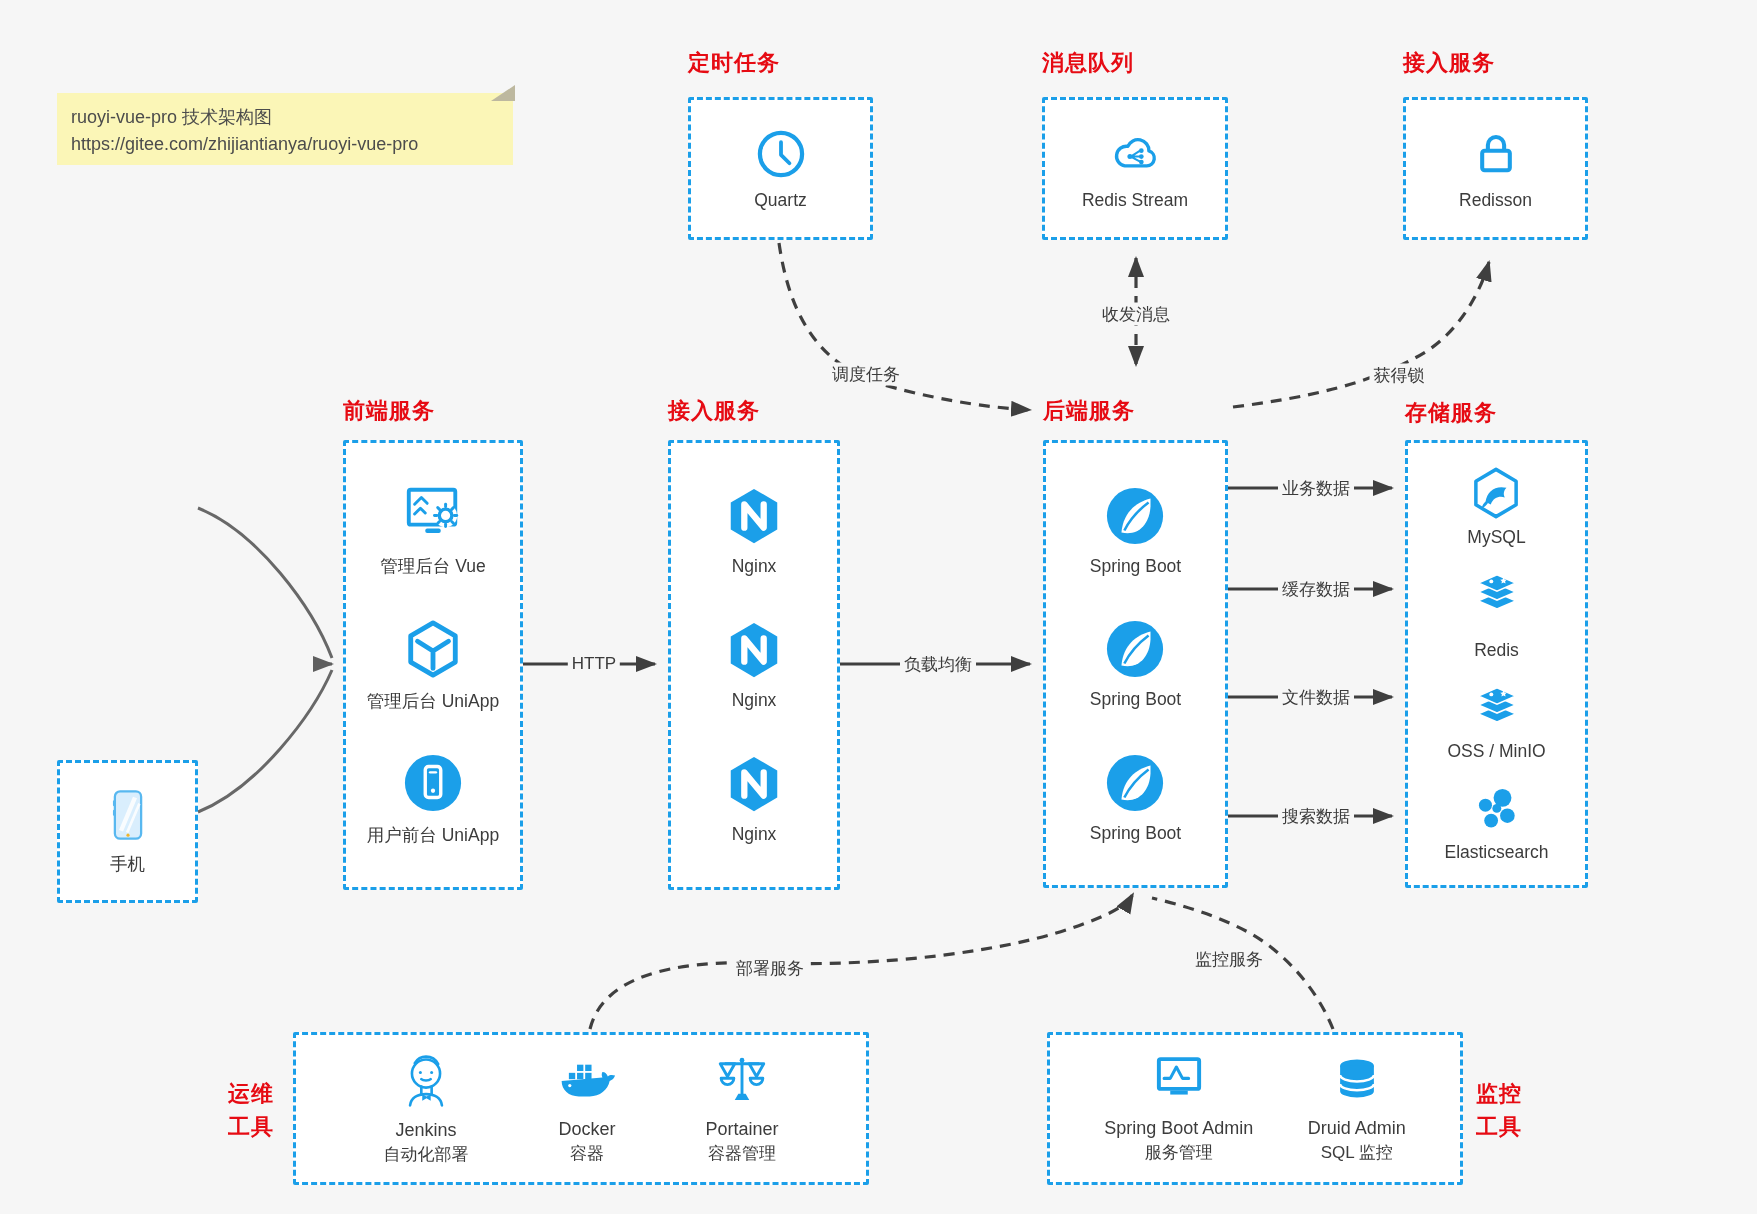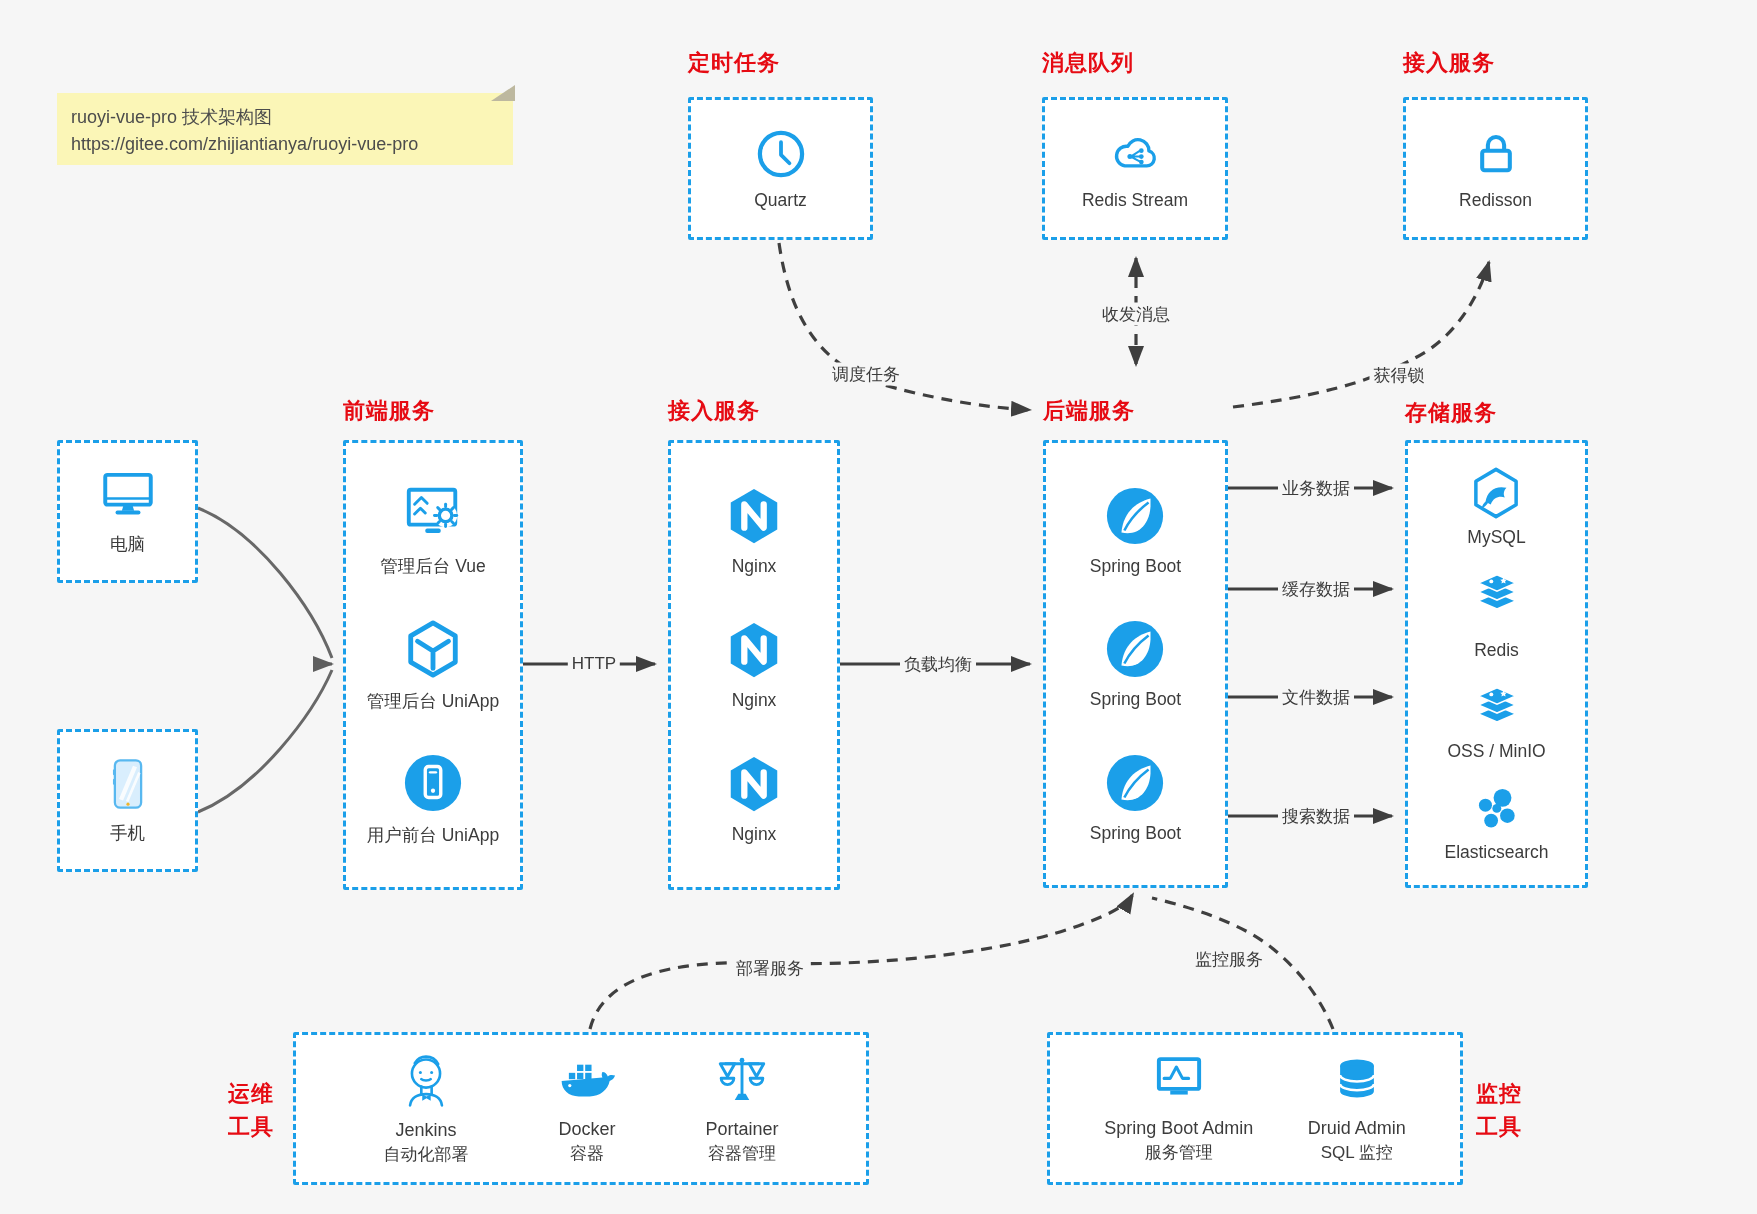--- a/index.html
+++ b/index.html
@@ -106,35 +106,22 @@
       <span class="icn">
         <svg width="52" height="54" viewBox="0 0 64 64">
           <rect x="15" y="28" width="34" height="24" rx="3" fill="none" stroke="#1b9fe9" stroke-width="5"></rect>
           <path d="M22 28 v-7 a10 10 0 0 1 20 0 v7" fill="none" stroke="#1b9fe9" stroke-width="5"></path>
         </svg>
       </span>
       <span class="ilabel">Redisson</span>
     </div>
   </div>
 
-  <div class="gbox" style="left:57px;top:440px;width:141px;height:143px">
-    <div class="item">
-      <span class="icn">
-        <svg width="58" height="56" viewBox="0 0 64 64">
-          <rect x="6" y="9" width="52" height="34" rx="2.5" fill="none" stroke="#1b9fe9" stroke-width="4.5"></rect>
-          <path d="M8 36 H56" stroke="#1b9fe9" stroke-width="2.6"></path>
-          <path d="M27 43 h10 l2 7 h-14 z" fill="#1b9fe9"></path>
-          <path d="M20 52 H44" stroke="#1b9fe9" stroke-width="4.5" stroke-linecap="round"></path>
-        </svg>
-      </span>
-      <span class="ilabel">电脑</span>
-    </div>
-  </div>
-
-  <div class="gbox" style="left:57px;top:729px;width:141px;height:143px">
+
+  <div class="gbox" style="left:57px;top:760px;width:141px;height:143px">
     <div class="item">
       <span class="icn">
         <svg width="56" height="56" viewBox="0 0 64 64">
           <rect x="17" y="5" width="30" height="54" rx="6" fill="#d9eefd" stroke="#58b8f0" stroke-width="2.6"></rect>
           <path d="M24 50 L40 12" stroke="#ffffff" stroke-width="5" opacity="0.85"></path>
           <path d="M31 52 L45 19" stroke="#ffffff" stroke-width="3" opacity="0.85"></path>
           <rect x="14.8" y="15" width="3" height="7" rx="1.5" fill="#58b8f0"></rect>
           <rect x="14.8" y="26" width="3" height="7" rx="1.5" fill="#58b8f0"></rect>
           <circle cx="32" cy="55" r="1.8" fill="#f0b429"></circle>
         </svg>

